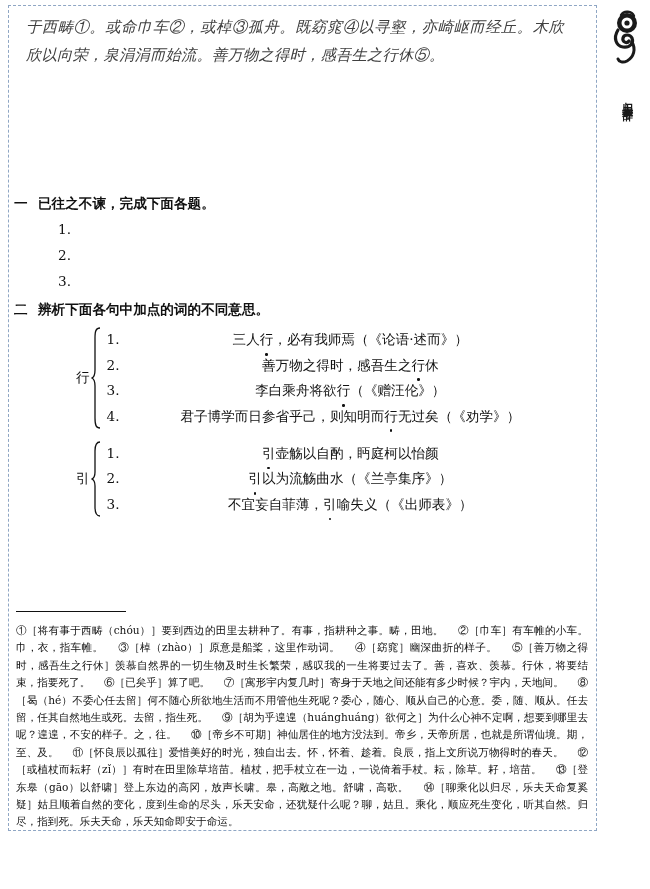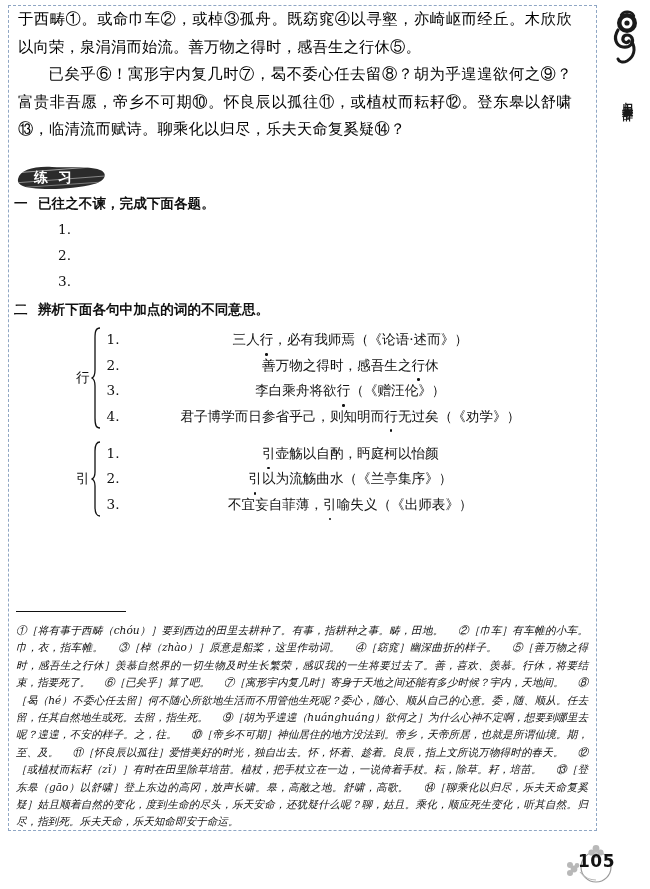--- a/index.html
+++ b/index.html
@@ -68,23 +68,24 @@
     position: absolute;
     left: 18px;
     top: 6px;
     width: 554px;
   }
   .para {
     font-family: "DejaVu Serif", "Liberation Serif", serif;
     font-size: 15.3px;
     line-height: 27.5px;
     letter-spacing: 0.2px;
-    margin: 0;
+    margin: 8px;
     text-align: justify;
-    color: #000000;
+    color: #404040;
+    font-style: italic;
   }
   .para.indent { text-indent: 2em; }
 
   
   .exercise-badge {
     position: absolute;
     left: 14px;
     top: 163px;
     width: 104px;
     height: 30px;
@@ -213,21 +214,20 @@
   .footnotes {
     position: absolute;
     left: 16px;
     top: 622px;
     width: 572px;
     font-family: "DejaVu Serif", "Liberation Serif", serif;
     font-size: 10.6px;
     line-height: 17.4px;
     text-align: justify;
     color: #111;
-    font-style: italic;
   }
   .footnotes .fn { display: inline; }
   .footnotes .fn + .fn::before {
     content: "\00a0\00a0\00a0\00a0";
   }
   .fn-marker { font-size: 10.6px; }
 
   
   .page-foot {
     position: absolute;
@@ -266,39 +266,22 @@
           <path d="M22 33 C26 40, 24 48, 17 52 C13 54, 9 53, 8 50" fill="none" stroke="#1a1a1a" stroke-width="3" stroke-linecap="round"></path>
           <path d="M11 6 C14 1, 22 2, 24 7" fill="none" stroke="#1a1a1a" stroke-width="2.4" stroke-linecap="round"></path>
         </g>
       </svg>
     </div>
     <div class="vertical-title">归去来兮辞</div>
   </div>
 
   <div class="body-text">
     <p class="para">于西畴①。或命巾车②，或棹③孤舟。既窈窕④以寻壑，亦崎岖而经丘。木欣欣以向荣，泉涓涓而始流。善万物之得时，感吾生之行休⑤。</p>
-    <p class="para indent">已矣乎⑥！寓形宇内复几时⑦，曷不委心任去留⑧？胡为乎遑遑欲何之⑨？富贵非吾愿，帝乡不可期⑩。怀良辰以孤往⑪，或植杖而耘耔⑫。登东皋以舒啸⑬，临清流而赋诗。聊乘化以归尽，乐夫天命复奚疑⑭？</p>
   </div>
 
-  <div class="exercise-badge">
-    <svg width="104" height="30" viewBox="0 0 104 30" xmlns="http://www.w3.org/2000/svg">
-      <defs>
-        <clipPath id="blobclip">
-          <path d="M4 16 C6 7, 20 3, 38 4 C58 5, 76 3, 86 7 C94 10, 92 18, 80 21 C62 26, 34 27, 18 25 C8 24, 3 21, 4 16 Z"></path>
-        </clipPath>
-      </defs>
-      <path d="M4 16 C6 7, 20 3, 38 4 C58 5, 76 3, 86 7 C94 10, 92 18, 80 21 C62 26, 34 27, 18 25 C8 24, 3 21, 4 16 Z" fill="#2b2b2b"></path>
-      <g clip-path="url(#blobclip)" opacity="0.55">
-        <path d="M0 10 L104 2" stroke="#ffffff" stroke-width="1.1"></path>
-        <path d="M0 20 L104 12" stroke="#ffffff" stroke-width="0.8"></path>
-        <path d="M0 25 L104 18" stroke="#ffffff" stroke-width="0.7"></path>
-      </g>
-      <text x="20" y="19" font-family="DejaVu Serif, Liberation Serif, serif" font-size="14" font-weight="700" fill="#ffffff" letter-spacing="10">练习</text>
-    </svg>
-  </div>
 
   <div class="exercises">
 
     <div class="ex-group">
       <div class="ex-head">
         <span class="numeral">一</span>
         <span class="htext">已往之不谏，完成下面各题。</span>
       </div>
       <ul class="ex-items">
         <li>
@@ -371,35 +354,14 @@
 
     </div>
   </div>
 
   <div class="fn-rule"></div>
 
   <div class="footnotes">
     <span class="fn"><span class="fn-marker">①</span><span>［将有事于西畴（chóu）］要到西边的田里去耕种了。有事，指耕种之事。畴，田地。</span></span><span class="fn"><span class="fn-marker">②</span><span>［巾车］有车帷的小车。巾，衣，指车帷。</span></span><span class="fn"><span class="fn-marker">③</span><span>［棹（zhào）］原意是船桨，这里作动词。</span></span><span class="fn"><span class="fn-marker">④</span><span>［窈窕］幽深曲折的样子。</span></span><span class="fn"><span class="fn-marker">⑤</span><span>［善万物之得时，感吾生之行休］羡慕自然界的一切生物及时生长繁荣，感叹我的一生将要过去了。善，喜欢、羡慕。行休，将要结束，指要死了。</span></span><span class="fn"><span class="fn-marker">⑥</span><span>［已矣乎］算了吧。</span></span><span class="fn"><span class="fn-marker">⑦</span><span>［寓形宇内复几时］寄身于天地之间还能有多少时候？宇内，天地间。</span></span><span class="fn"><span class="fn-marker">⑧</span><span>［曷（hé）不委心任去留］何不随心所欲地生活而不用管他生死呢？委心，随心、顺从自己的心意。委，随、顺从。任去留，任其自然地生或死。去留，指生死。</span></span><span class="fn"><span class="fn-marker">⑨</span><span>［胡为乎遑遑（huánghuáng）欲何之］为什么心神不定啊，想要到哪里去呢？遑遑，不安的样子。之，往。</span></span><span class="fn"><span class="fn-marker">⑩</span><span>［帝乡不可期］神仙居住的地方没法到。帝乡，天帝所居，也就是所谓仙境。期，至、及。</span></span><span class="fn"><span class="fn-marker">⑪</span><span>［怀良辰以孤往］爱惜美好的时光，独自出去。怀，怀着、趁着。良辰，指上文所说万物得时的春天。</span></span><span class="fn"><span class="fn-marker">⑫</span><span>［或植杖而耘耔（zǐ）］有时在田里除草培苗。植杖，把手杖立在一边，一说倚着手杖。耘，除草。耔，培苗。</span></span><span class="fn"><span class="fn-marker">⑬</span><span>［登东皋（gāo）以舒啸］登上东边的高冈，放声长啸。皋，高敞之地。舒啸，高歌。</span></span><span class="fn"><span class="fn-marker">⑭</span><span>［聊乘化以归尽，乐夫天命复奚疑］姑且顺着自然的变化，度到生命的尽头，乐天安命，还犹疑什么呢？聊，姑且。乘化，顺应死生变化，听其自然。归尽，指到死。乐夫天命，乐天知命即安于命运。</span></span>
   </div>
 
-  <div class="page-foot">
-    <svg width="80" height="40" viewBox="0 0 80 40" xmlns="http://www.w3.org/2000/svg">
-      <g fill="none" stroke="#9a9a9a" stroke-width="1.2">
-        <circle cx="36" cy="22" r="15"></circle>
-      </g>
-      <g fill="#b8b8b8">
-        <circle cx="36" cy="3.5" r="3.4"></circle>
-        <circle cx="31.5" cy="7.5" r="3.1"></circle>
-        <circle cx="40.5" cy="7.5" r="3.1"></circle>
-        <circle cx="36" cy="10.5" r="2.6"></circle>
-        <circle cx="14" cy="24" r="3.4"></circle>
-        <circle cx="10" cy="20" r="3"></circle>
-        <circle cx="10" cy="28" r="3"></circle>
-        <circle cx="17" cy="20.5" r="2.4"></circle>
-      </g>
-      <g fill="none" stroke="#b8b8b8" stroke-width="1.1">
-        <path d="M20 27 C24 32, 30 35, 36 35"></path>
-      </g>
-    </svg>
-    <span class="page-number">105</span>
-  </div>
 
 </div>
 
 </body></html>

